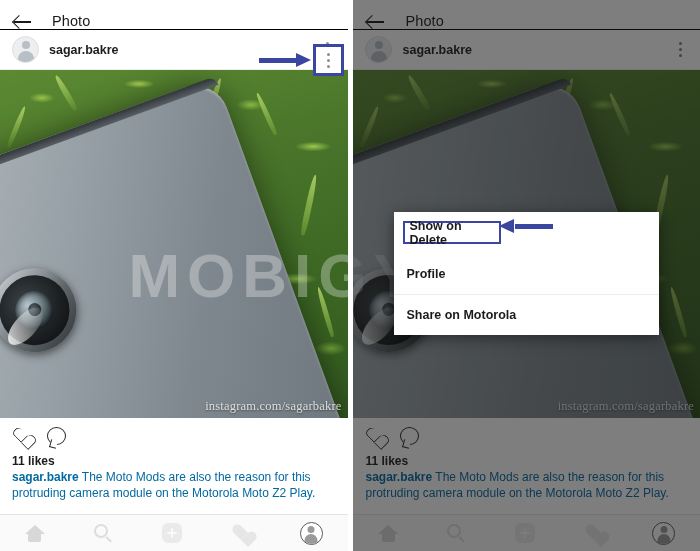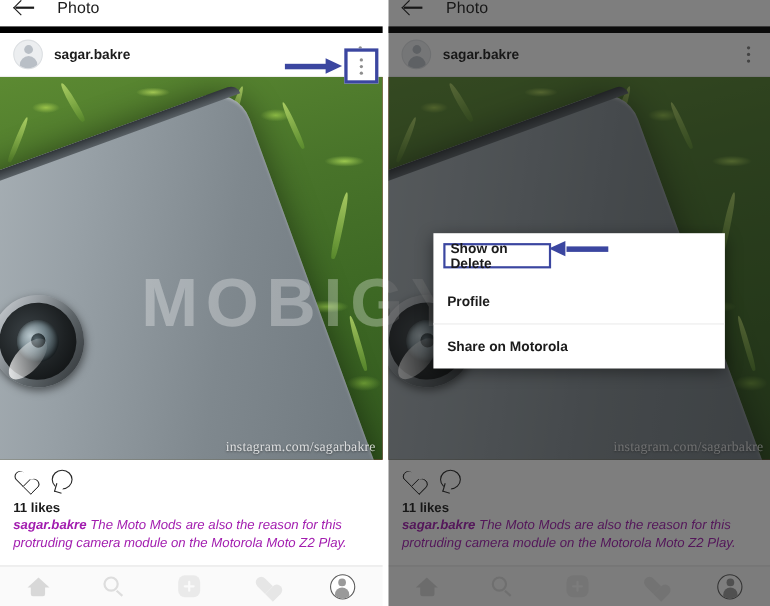--- a/index.html
+++ b/index.html
@@ -8,22 +8,22 @@
     background:#ffffff;
     font-family:"Liberation Sans", sans-serif;
     -webkit-font-smoothing:antialiased;
   }
   .stage{position:relative;width:700px;height:551px;display:flex;}
   .panel{position:relative;width:349px;height:551px;overflow:hidden;background:#fff;}
   .panel.right{width:348px;margin-left:3px;}
   .gap{width:3px;height:551px;background:#ffffff;}
 
   
-  .appbar{position:relative;height:30px;background:#fff;display:flex;align-items:flex-start;
-          padding-left:14px;box-sizing:border-box;border-bottom:6px solid #000000;}
+  .appbar{position:relative;height:30px;background:#fff;display:flex;align-items:flex-end;
+          padding-left:14px;box-sizing:border-box;border-bottom:1px solid #000000;}
   .back-ic{width:18px;height:14px;position:relative;flex:0 0 auto;}
   .back-ic:before{content:"";position:absolute;left:0;top:6px;width:17px;height:1.6px;background:#1a1a1a;}
   .back-ic:after{content:"";position:absolute;left:0;top:1.5px;width:9px;height:9px;
                  border-left:1.7px solid #1a1a1a;border-bottom:1.7px solid #1a1a1a;transform:rotate(45deg);}
   .appbar-title{margin-left:20px;font-size:14.5px;color:#1a1a1a;letter-spacing:.1px;}
 
   
   .userrow{position:relative;height:40px;background:#fff;display:flex;align-items:center;
            padding:0 12px 0 12px;box-sizing:border-box;border-bottom:1px solid #ededed;}
   .avatar{width:25px;height:25px;border-radius:50%;background:#eceef0;border:1px solid #dcdfe2;
@@ -33,21 +33,21 @@
   .avatar:after{content:"";position:absolute;left:50%;top:14px;width:16px;height:12px;border-radius:8px 8px 0 0;
                 background:#b9bfc6;transform:translateX(-50%);}
   .uname{margin-left:10px;font-size:12.5px;font-weight:bold;color:#1d1d1d;}
   .kebab{margin-left:auto;width:16px;height:22px;display:flex;flex-direction:column;
          align-items:center;justify-content:center;gap:3px;}
   .kebab i{display:block;width:3px;height:3px;border-radius:50%;background:#8e8e8e;}
   .kebab.dark i{background:#7c7c7c;}
 
   
   .photo{position:relative;height:348px;overflow:hidden;
-         background:#7f1d1d;}
+         background:#a16207;}
   .grass{position:absolute;inset:0;
     background:
       radial-gradient(ellipse 18px 7px at 12% 8%, #9bc34a 0%, rgba(155,195,74,0) 70%),
       radial-gradient(ellipse 22px 6px at 40% 4%, #a9cf57 0%, rgba(169,207,87,0) 70%),
       radial-gradient(ellipse 20px 8px at 72% 10%, #8dbb45 0%, rgba(141,187,69,0) 70%),
       radial-gradient(ellipse 26px 7px at 90% 22%, #9cc84f 0%, rgba(156,200,79,0) 70%),
       radial-gradient(ellipse 24px 9px at 60% 30%, #79a93c 0%, rgba(121,169,60,0) 70%),
       radial-gradient(ellipse 30px 8px at 85% 60%, #86b843 0%, rgba(134,184,67,0) 70%),
       radial-gradient(ellipse 22px 10px at 95% 80%, #6f9f36 0%, rgba(111,159,54,0) 70%),
       radial-gradient(ellipse 28px 8px at 8% 30%, #6e9c35 0%, rgba(110,156,53,0) 70%),
@@ -84,21 +84,21 @@
   .actions{height:28px;display:flex;align-items:center;padding:4px 0 0 12px;background:#fff;gap:16px;}
   .heart-o{width:19px;height:17px;position:relative;}
   .heart-o:before,.heart-o:after{content:"";position:absolute;top:1px;width:9.5px;height:14px;
     border:1.6px solid #262626;border-radius:9.5px 9.5px 0 0;box-sizing:border-box;}
   .heart-o:before{left:9px;transform:rotate(45deg);transform-origin:0 100%;border-left:none;}
   .heart-o:after{left:9px;transform:rotate(-45deg);transform-origin:0 100%;border-right:none;}
   .bubble{width:19px;height:18px;border:1.6px solid #262626;border-radius:50%;position:relative;box-sizing:border-box;}
   .bubble:after{content:"";position:absolute;left:2px;bottom:-4px;width:6px;height:7px;
     border-left:1.6px solid #262626;border-bottom:1.6px solid #262626;transform:rotate(16deg);background:#fff;}
   .likes{padding:4px 0 0 12px;font-size:12px;font-weight:bold;color:#1b1b1b;}
-  .caption{padding:2px 12px 0 12px;font-size:12px;color:#a21caf;line-height:1.32;font-style:italic;}
+  .caption{padding:2px 12px 0 12px;font-size:12px;color:#0369a1;line-height:1.32;}
   .caption b{font-weight:bold;}
 
   
   .tabbar{position:absolute;left:0;bottom:0;width:100%;height:36px;background:#fafafa;
     border-top:1px solid #e4e4e4;display:flex;align-items:center;justify-content:space-around;}
   .tico{opacity:.35;}
   .home{width:20px;height:17px;position:relative;}
   .home:before{content:"";position:absolute;left:0;top:0;border-left:10px solid transparent;
     border-right:10px solid transparent;border-bottom:9px solid #9a9a9a;}
   .home:after{content:"";position:absolute;left:3.5px;top:8px;width:13px;height:9px;background:#9a9a9a;border-radius:0 0 2px 2px;}

